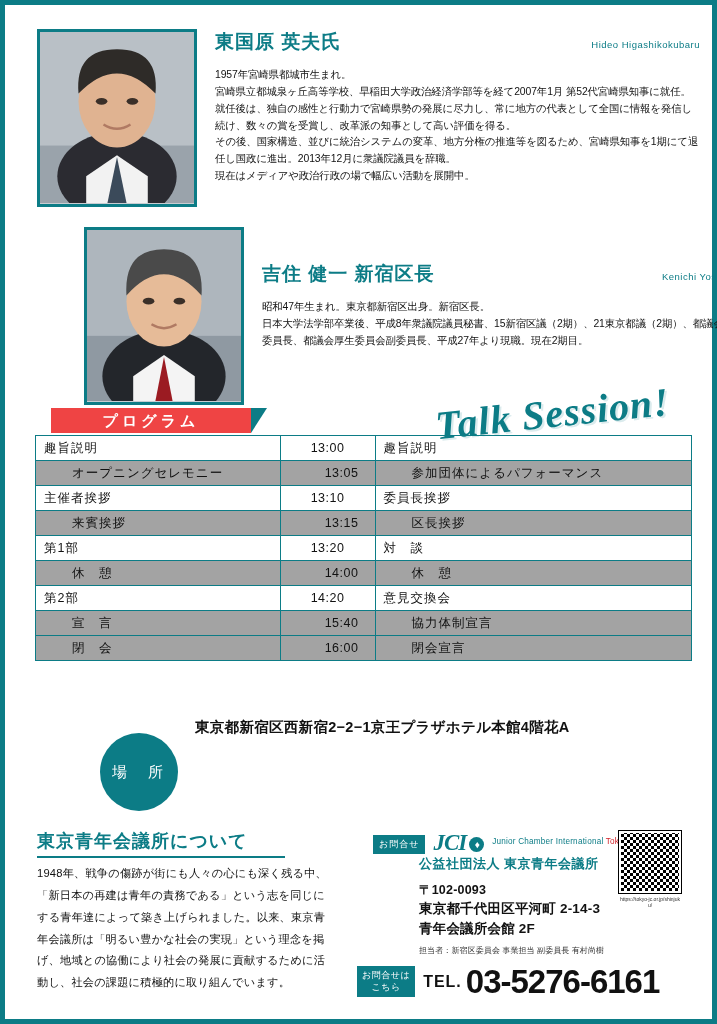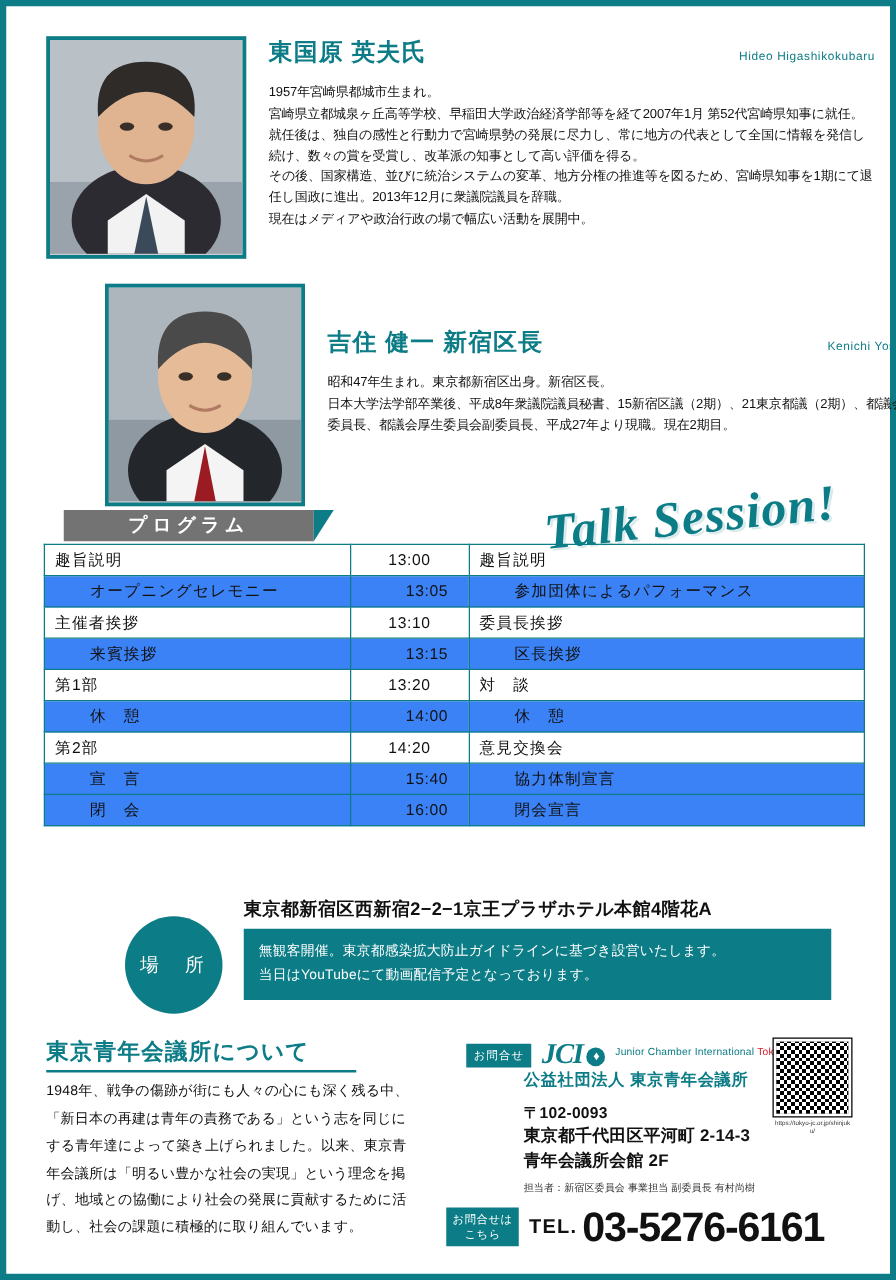--- a/index.html
+++ b/index.html
@@ -43,21 +43,21 @@
     margin-top: 12px;
     font-size: 10.4px; line-height: 1.62; color: #111;
     letter-spacing: -0.1px;
   }
   .sp-bio p { margin: 0; }
 
   
   .program-head {
     position: absolute; left: 46px; top: 403px;
     width: 200px; height: 25px;
-    background: #737373; color: #fff;
+    background: #ef4444; color: #fff;
     font-size: 15px; font-weight: bold; letter-spacing: 4px;
     text-align: center; line-height: 25px;
   }
   .program-head::after {
     content: ""; position: absolute; right: -16px; top: 0;
     border-top: 25px solid #0c7c86;
     border-right: 16px solid transparent;
   }
   .talk-session {
     position: absolute; right: 42px; top: 385px;
@@ -75,21 +75,21 @@
   table.program td {
     border: 1px solid #0c7c86;
     height: 25px;
     font-size: 12.5px;
     color: #111;
     padding: 0 8px;
   }
   td.c1 { width: 245px; letter-spacing: 1px; }
   td.c2 { width: 95px; text-align: center; font-size: 13px; letter-spacing: .5px; }
   td.c3 { width: 317px; letter-spacing: 1px; }
-  tr.alt td { background: #3b82f6; padding-left: 36px; }
+  tr.alt td { background: #a3a3a3; padding-left: 36px; }
 
   
   .venue-circle {
     position: absolute; left: 95px; top: 728px;
     width: 78px; height: 78px; border-radius: 50%;
     background: #0c7c86; color: #fff;
     font-size: 15px; font-weight: normal; letter-spacing: 3px;
     display: flex; align-items: center; justify-content: center;
   }
   .venue-addr {
@@ -306,24 +306,20 @@
     <tr class="alt">
       <td class="c1">閉　会</td>
       <td class="c2">16:00</td>
       <td class="c3">閉会宣言</td>
     </tr>
   </tbody>
     </table>
 
   <div class="venue-circle">場　所</div>
   <div class="venue-addr">東京都新宿区西新宿2−2−1京王プラザホテル本館4階花A</div>
-  <div class="venue-note">
-    <div>無観客開催。東京都感染拡大防止ガイドラインに基づき設営いたします。</div>
-    <div>当日はYouTubeにて動画配信予定となっております。</div>
-  </div>
 
   <div class="about-title">東京青年会議所について</div>
   <div class="about-body">1948年、戦争の傷跡が街にも人々の心にも深く残る中、「新日本の再建は青年の責務である」という志を同じにする青年達によって築き上げられました。以来、東京青年会議所は「明るい豊かな社会の実現」という理念を掲げ、地域との協働により社会の発展に貢献するために活動し、社会の課題に積極的に取り組んでいます。</div>
 
   <div class="contact">
     <div class="jci-row">
       <span class="contact-label">お問合せ</span>
       <span class="jci-logo"><span>JCI</span><span class="jci-mark">♦</span></span>
       <span class="jci-en"><span>Junior Chamber International</span> <span class="tokyo">Tokyo</span></span>
     </div>

